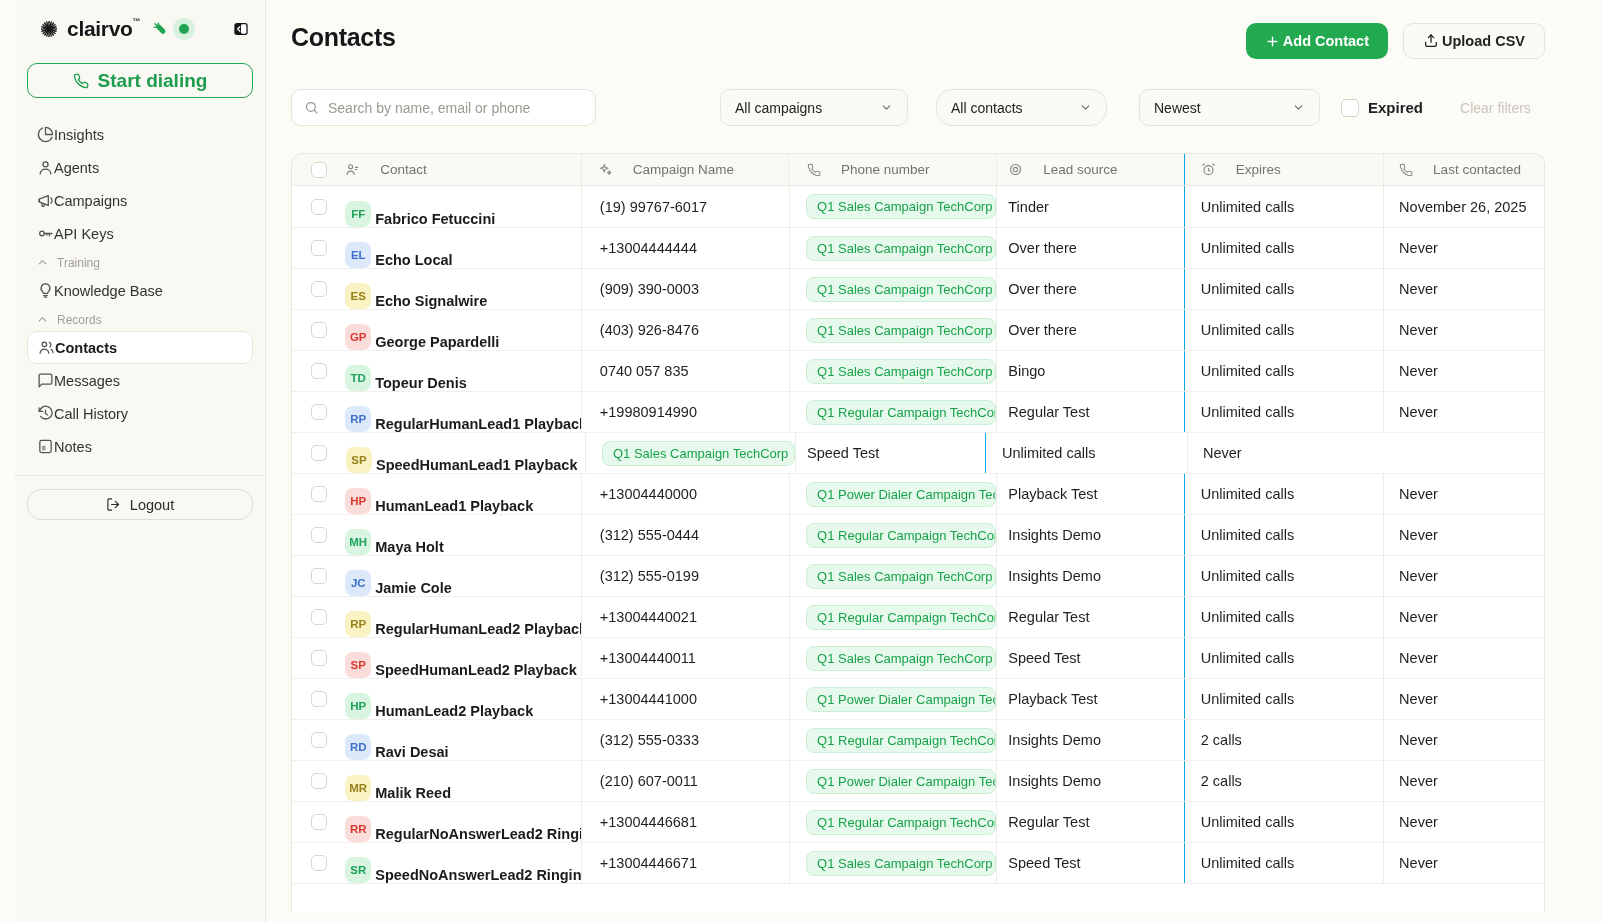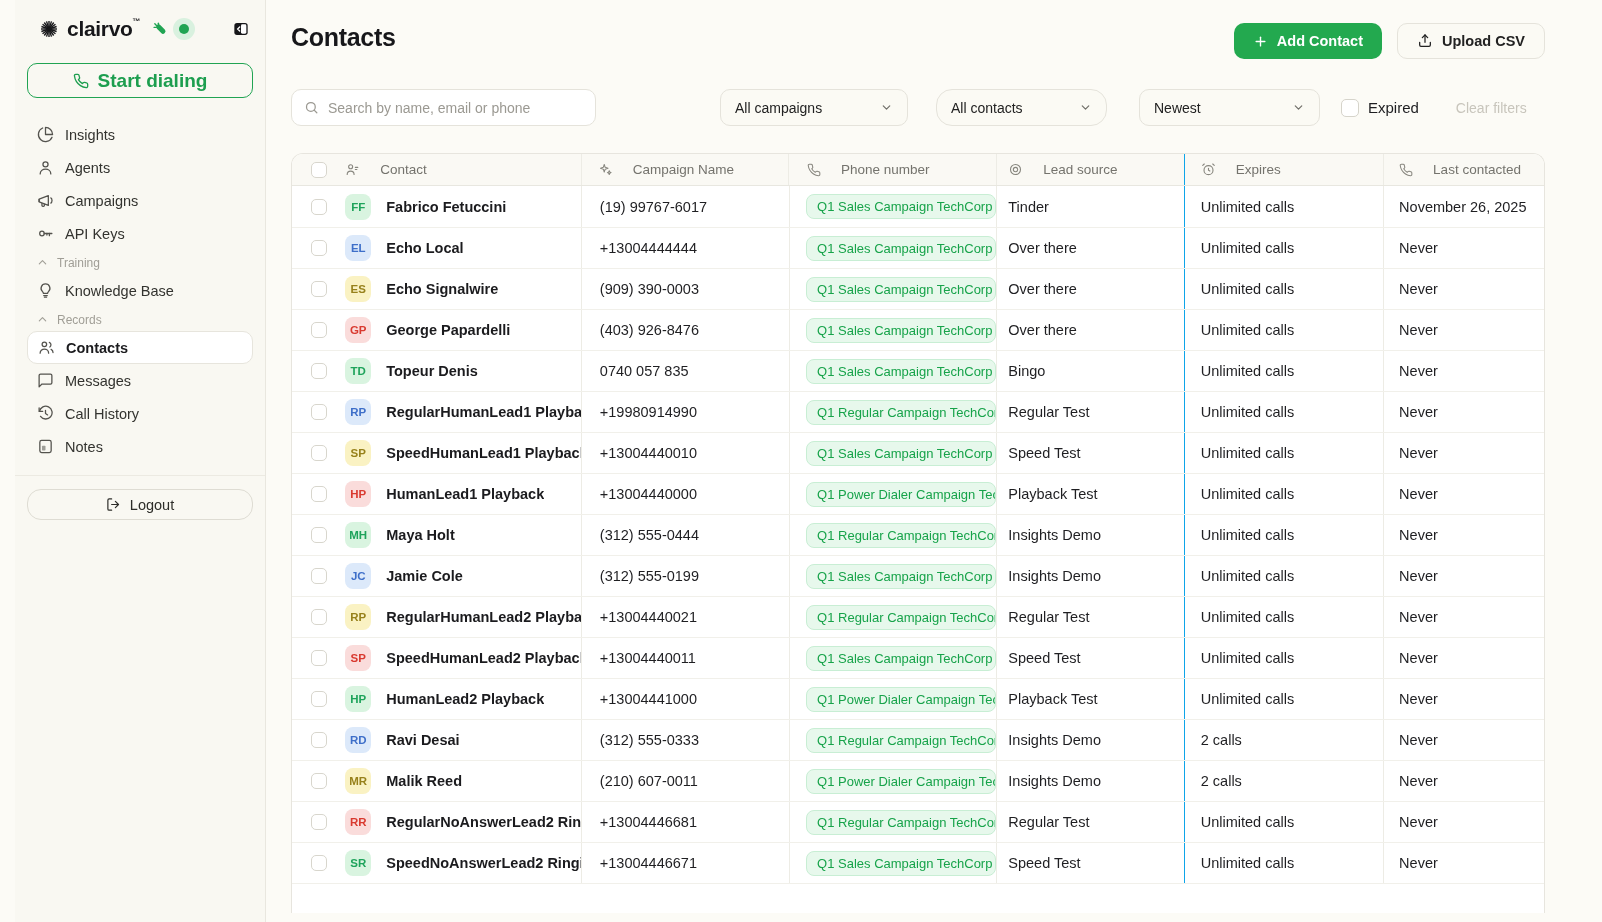--- a/index.html
+++ b/index.html
@@ -32,21 +32,21 @@
   .collapse-btn { margin-left:auto; margin-right:4px; cursor:pointer; }
 
   .start-dialing {
     margin-top:19px; height:35px; border:1.5px solid #21A453; border-radius:10px;
     background:transparent; display:flex; align-items:center; justify-content:center; gap:9px;
     color:#1D9E4F; font-size:19px; font-weight:700; cursor:pointer;
   }
 
   .nav { margin-top:20px; display:flex; flex-direction:column; }
   .nav-item {
-    height:33px; display:flex; align-items:center; gap:11px;
+    height:33px; display:flex; align-items:center; 
     padding:0 10px; border-radius:10px; cursor:pointer;
     font-size:14.5px; color:#33332F; font-weight:500;
   }
   .nav-item .nicon { width:17px; display:flex; justify-content:center; color:#54534E; }
   .nav-item.active { background:#FFFFFF; border:1px solid #E7E5DD; font-weight:700; color:#1B1B1E; }
   .section-label {
     display:flex; align-items:center; gap:9px; color:#A09E96; font-size:12px;
     padding:6px 10px 5px 10px; height:24px;
   }
   .sidebar-divider { border-top:1px solid #ECEAE2; margin:12px -12px 0 -12px; }
@@ -54,21 +54,21 @@
     margin-top:13px; height:31px; border:1px solid #DEDCD3; border-radius:14px;
     background:transparent; display:flex; align-items:center; justify-content:center; gap:9px;
     font-size:14.5px; color:#2D2D29; font-weight:500; cursor:pointer;
   }
 
   
   .main { flex:1; padding:0 57px 0 25px; overflow:hidden; }
   .page-head { display:flex; align-items:flex-start; margin-top:23px; }
   .page-title { font-size:25px; font-weight:700; color:#17171A; letter-spacing:-0.3px; }
   .head-actions { margin-left:auto; display:flex; gap:15px; }
-  .btn { height:36px; border-radius:10px; display:flex; align-items:center; gap:9px; font-size:14.5px; font-weight:700; cursor:pointer; padding:0 19px; }
+  .btn { height:36px; border-radius:10px; display:flex; align-items:center; gap:3px; font-size:14.5px; font-weight:700; cursor:pointer; padding:0 19px; }
   .btn-primary { background:#23A94F; color:#FFFFFF; border:none; }
   .btn-secondary { background:#FBFAF4; color:#222222; border:1px solid #E5E3DB; }
 
   
   .filters { display:flex; align-items:center; margin-top:30px; height:37px; }
   .search-box {
     width:305px; height:37px; background:#FFFFFF; border:1px solid #E5E3DB; border-radius:10px;
     display:flex; align-items:center; padding:0 12px; gap:9px;
   }
   .search-box input { border:none; outline:none; background:transparent; font-size:14px; color:#30302C; width:100%; font-family:"Liberation Sans",sans-serif; }
@@ -76,33 +76,33 @@
   .select {
     height:37px; background:#FBFAF4; border:1px solid #E5E3DB; border-radius:10px;
     display:flex; align-items:center; justify-content:space-between; padding:0 14px;
     font-size:14px; color:#222222; cursor:pointer;
   }
   .sel-campaigns { width:188px; margin-left:124px; }
   .sel-contacts  { width:171px; margin-left:28px;border-radius:16px; }
   .sel-sort      { width:181px; margin-left:32px; }
   .chk { width:18px; height:18px; border:1.5px solid #D6D4CB; border-radius:5px; background:#FFFFFF; cursor:pointer; }
   .expired-wrap { display:flex; align-items:center; gap:9px; margin-left:21px; cursor:pointer; }
-  .expired-label { font-size:15px; color:#1E1E21; font-weight:400; }
+  .expired-label { font-size:15px; color:#1E1E21; font-weight:700; }
   .clear-filters { margin-left:37px; font-size:14px; color:#C8C5BC; cursor:pointer; }
 
   
   .table-card {
     margin-top:27px; background:#FFFFFF; border:1px solid #E7E5DE;
     border-radius:12px 12px 0 0; border-bottom:none; overflow:hidden; height:760px;
     display:flex; flex-direction:column;
   }
   .trow { display:flex; align-items:stretch; }
   .cell { display:flex; align-items:center; overflow:hidden; }
   .c-check    { width:54px;  justify-content:center; }
-  .c-contact  { width:239px; gap:15px; }
+  .c-contact  { width:239px; gap:4px;align-items:flex-end; }
   .c-phone    { width:211px; padding-left:18px; border-left:1px solid #EDECE5; }
   .c-campaign { width:210px; padding-left:16px; border-left:1px solid #EDECE5; }
   .c-lead     { width:190px; padding-left:11px; border-left:1px solid #EDECE5; }
   .c-expires  { width:202px; padding-left:16px; border-left:1px solid #0ea5e9; }
   .c-last     { width:163px; padding-left:15px; border-left:1px solid #EDECE5; }
 
   .thead { height:32px; min-height:32px; background:#FAF9F4; border-bottom:1px solid #E8E7E0; color:#74736D; font-size:13.5px; }
   .thead .hcell { display:flex; align-items:center; gap:20px; }
   .thead .hicon { color:#88877F; display:flex; }
 
@@ -578,23 +578,20 @@
           </div>
   </div>
         <div class="row trow">
     <div class="cell c-check">
             <span class="row-chk"></span>
           </div>
     <div class="cell c-contact">
       <span class="avatar yellow">SP</span>
       <span class="cname">SpeedHumanLead1 Playback</span>
     </div>
-    <div class="cell c-phone">
-            <span class="cphone">+13004440010</span>
-          </div>
     <div class="cell c-campaign">
             <span class="badge">Q1 Sales Campaign TechCorp</span>
           </div>
     <div class="cell c-lead">
             <span class="ctext">Speed Test</span>
           </div>
     <div class="cell c-expires">
             <span class="ctext">Unlimited calls</span>
           </div>
     <div class="cell c-last">

